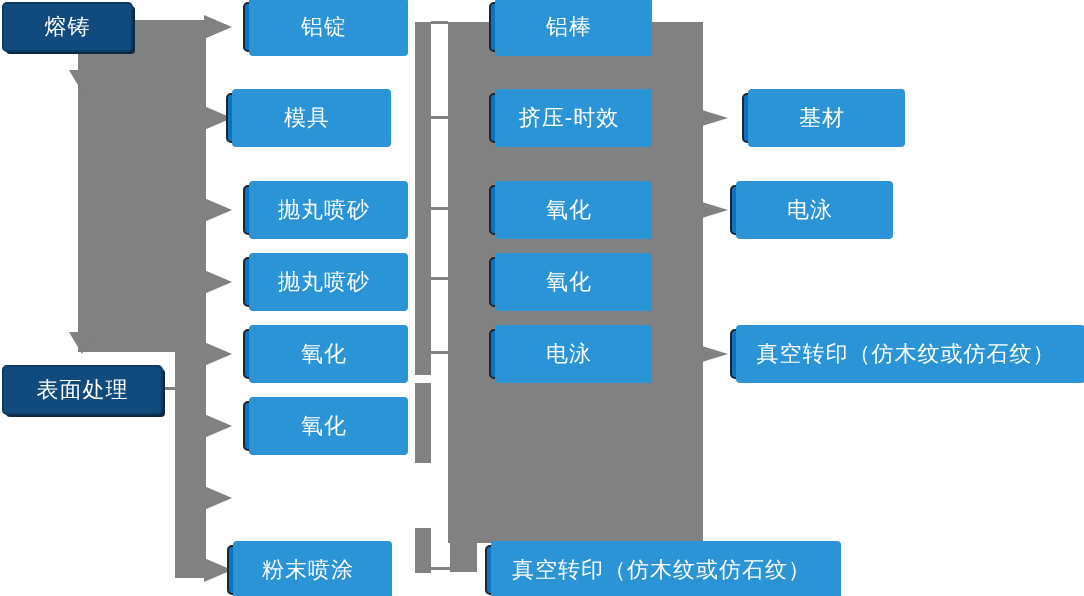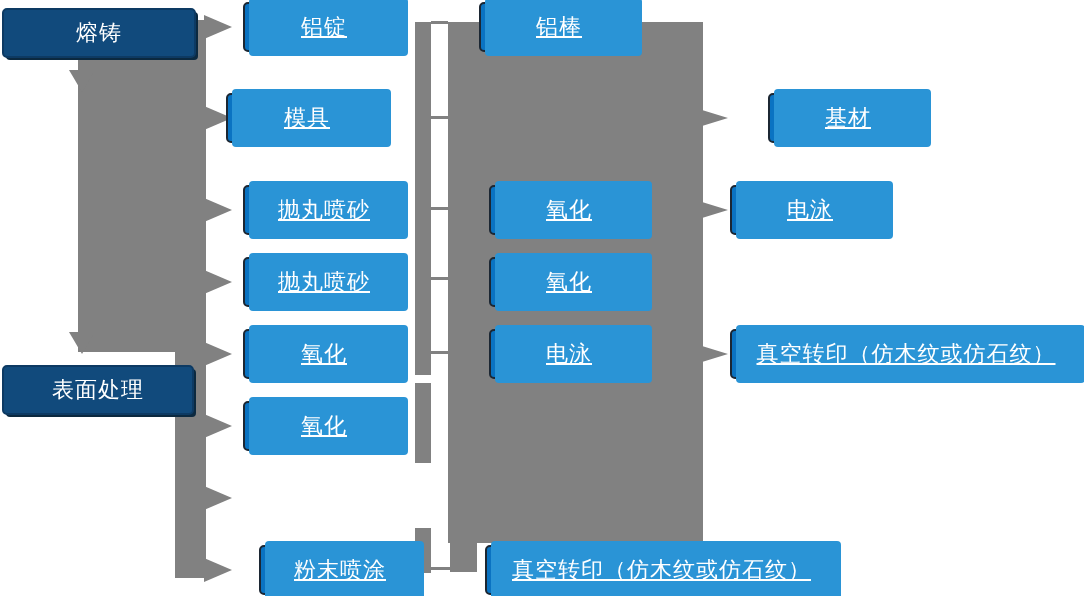--- a/index.html
+++ b/index.html
@@ -25,21 +25,20 @@
   
   .box{
     position:absolute;height:50px;box-sizing:border-box;
     display:flex;align-items:center;justify-content:center;
     color:var(--text-main);font-size:22px;letter-spacing:1px;
     border-radius:5px;white-space:nowrap;z-index:2;
   }
   .bright{
     background:var(--box-bright);
     border:2px solid var(--box-bright-border);
-    text-decoration:underline;
   }
   .bright::before{
     content:"";position:absolute;z-index:-1;border-radius:4px;
     left:4px;right:-5px;top:-6px;bottom:-6px;
     background:var(--accent-light);
   }
   .dark{
     background:var(--box-dark);
     border:2px solid var(--box-dark-border);
     box-shadow:3px 3px 0 -1px #0b2940;
@@ -75,34 +74,35 @@
   <div class="arr-r" style="left:204px;top:486px"></div>
   <div class="arr-r" style="left:204px;top:558px"></div>
 
   <div class="arr-d" style="left:69px;top:70px"></div>
   <div class="arr-d" style="left:69px;top:332px"></div>
 
   <div class="arr-r-sm" style="left:702px;top:110px"></div>
   <div class="arr-r-sm" style="left:702px;top:202px"></div>
   <div class="arr-r-sm" style="left:702px;top:346px"></div>
 
-  <div class="box dark" style="left:2px;top:8px;width:194px">熔铸</div>
-  <div class="box dark" style="left:2px;top:365px;width:192px">表面处理</div>
+  <div class="box dark" style="left:2px;top:2px;width:131px">熔铸</div>
+  <div class="box dark" style="left:2px;top:365px;width:161px">表面处理</div>
 
   <div class="box bright" style="left:243px;top:2px;width:162px">铝锭</div>
   <div class="box bright" style="left:226px;top:93px;width:162px">模具</div>
   <div class="box bright" style="left:243px;top:185px;width:162px">抛丸喷砂</div>
   <div class="box bright" style="left:243px;top:257px;width:162px">抛丸喷砂</div>
   <div class="box bright" style="left:243px;top:329px;width:162px">氧化</div>
   <div class="box bright" style="left:243px;top:401px;width:162px">氧化</div>
-  <div class="box bright" style="left:259px;top:545px;width:162px">粉末喷涂</div>
+  <div class="box bright" style="left:227px;top:545px;width:162px">粉末喷涂</div>
 
-  <div class="box bright" style="left:479px;top:2px;width:160px">铝棒</div>
+  <div class="box bright" style="left:489px;top:2px;width:160px">铝棒</div>
+  <div class="box bright" style="left:489px;top:93px;width:160px">挤压-时效</div>
   <div class="box bright" style="left:489px;top:185px;width:160px">氧化</div>
   <div class="box bright" style="left:489px;top:257px;width:160px">氧化</div>
   <div class="box bright" style="left:489px;top:329px;width:160px">电泳</div>
 
-  <div class="box bright" style="left:768px;top:93px;width:160px">基材</div>
+  <div class="box bright" style="left:742px;top:93px;width:160px">基材</div>
   <div class="box bright" style="left:730px;top:185px;width:160px">电泳</div>
   <div class="box bright" style="left:730px;top:329px;width:352px">真空转印（仿木纹或仿石纹）</div>
   <div class="box bright" style="left:485px;top:545px;width:353px">真空转印（仿木纹或仿石纹）</div>
 
 </div>
 
 </body></html>

